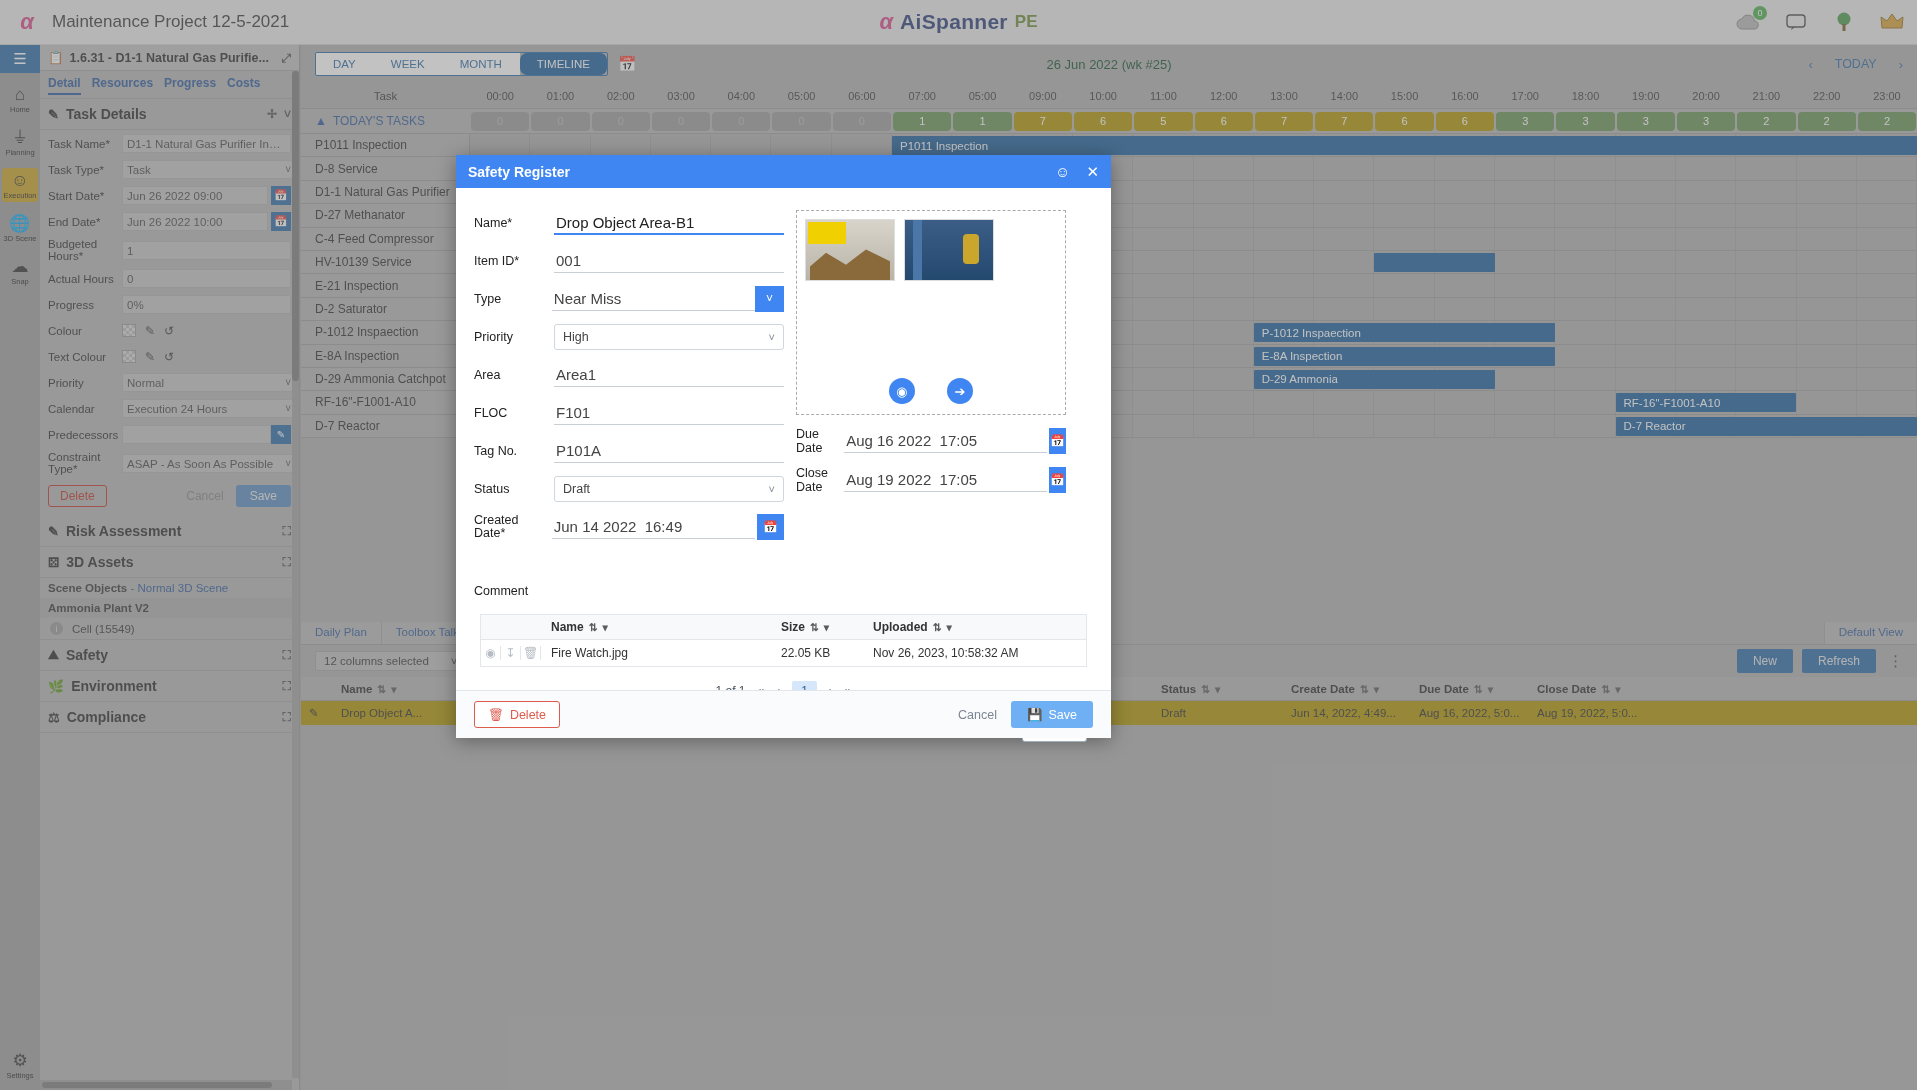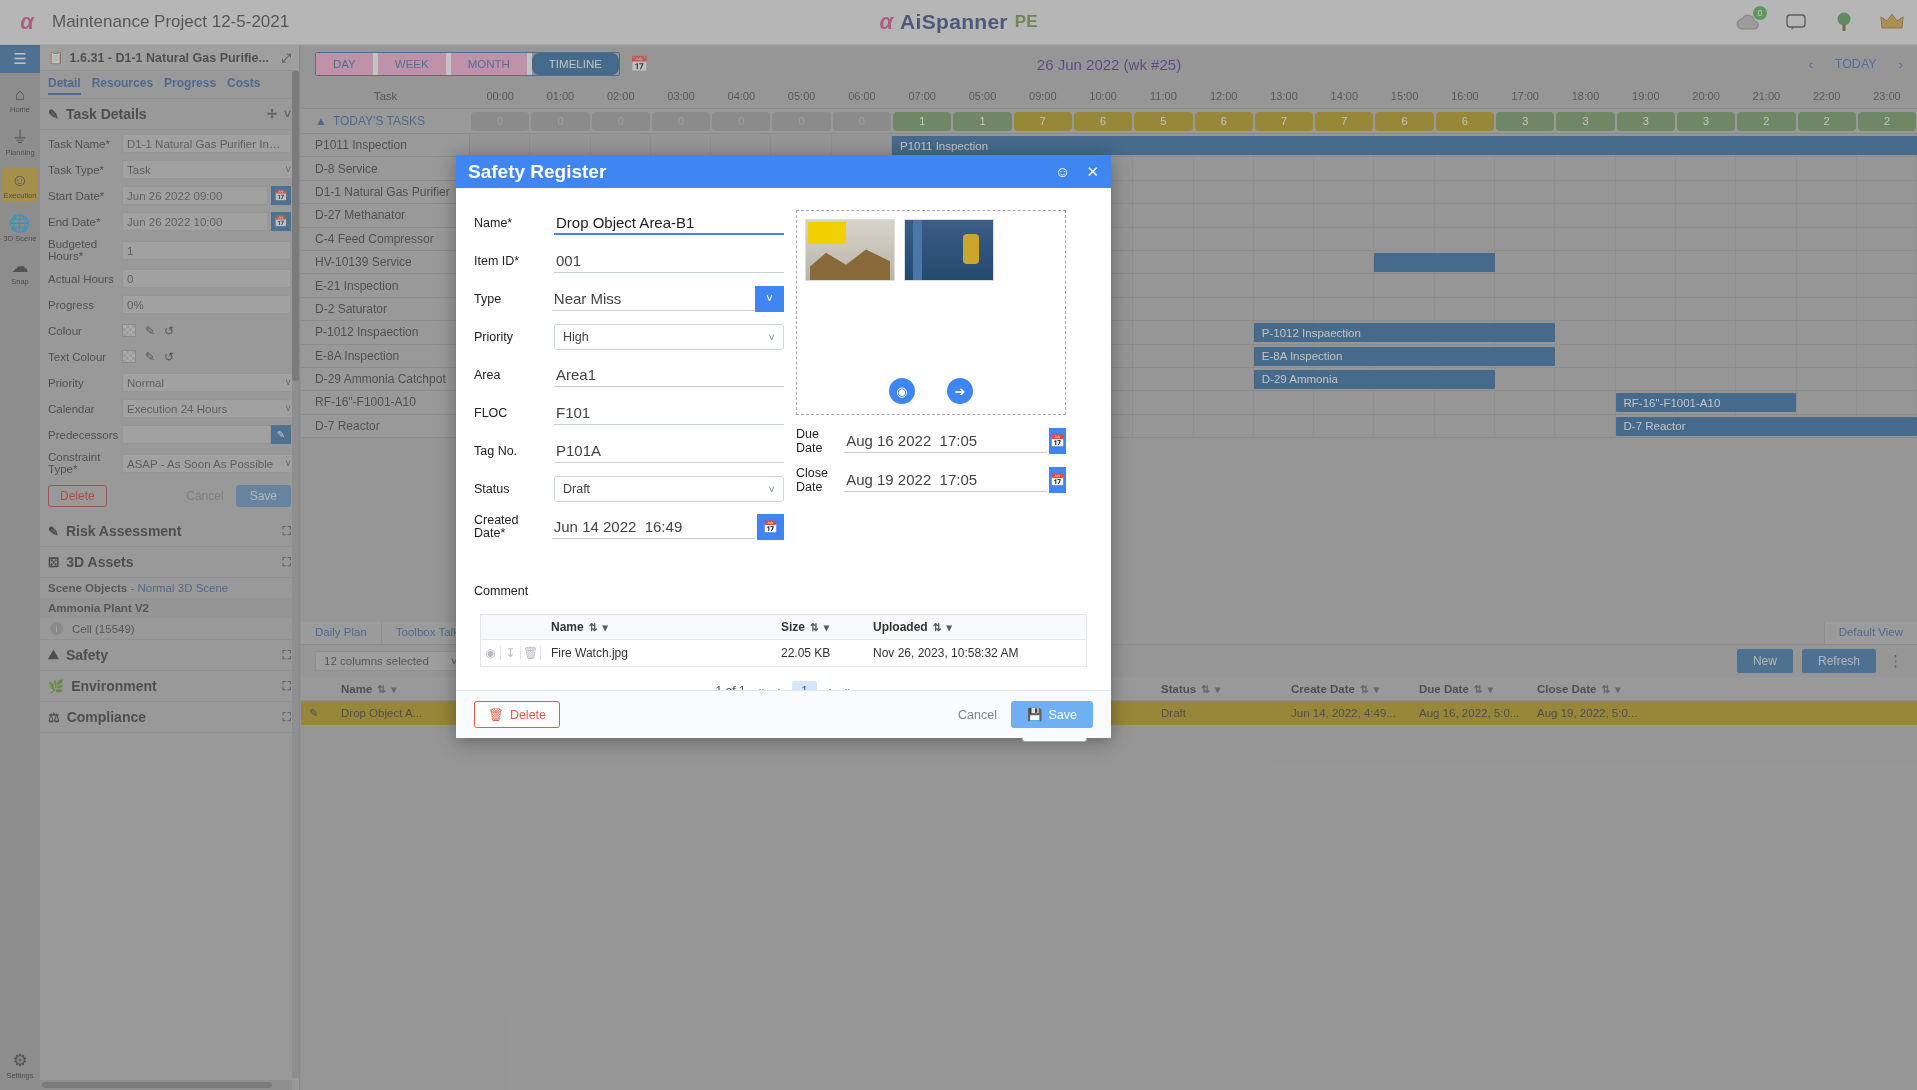--- a/index.html
+++ b/index.html
@@ -126,25 +126,25 @@
     position:absolute; right:0; top:26px; bottom:12px; width:7px; background:#a3a3a3;
   }
   .lp-scroll i { position:absolute; top:0; left:0; right:0; height:310px; background:#7e7e7e; border-radius:4px; display:block; }
   .lp-hscroll { position:absolute; left:0; right:7px; bottom:0; height:10px; background:#a3a3a3;}
   .lp-hscroll i { position:absolute; left:2px; top:2px; width:230px; height:6px; background:#7e7e7e; border-radius:3px; display:block;}
 
   
   .gantt { position:absolute; top:45px; left:301px; right:0; bottom:0; background:#b0b0b0; }
   .gtoolbar { height:38px; display:flex; align-items:center; padding:0 14px; position:relative; }
   .seg { display:flex; border:1px solid #2d6ca8; border-radius:2px; overflow:hidden; }
-  .seg div { padding:5px 17px; font-size:11.5px; color:#2d6ca8; cursor:pointer; border-right:5px solid #ffffff; background:#f9a8d4;}
+  .seg div { padding:5px 17px; font-size:11.5px; color:#2d6ca8; cursor:pointer; border-right:1px solid #ffffff; background:#ffffff;}
   .seg div:last-child { border-right:none; }
   .seg div.on { background:#1d5f9b; color:#fff;border-radius:7px; }
   .cal-ico { margin-left:10px; color:#2d6ca8; font-size:15px; cursor:pointer; }
-  .gdate { position:absolute; left:50%; transform:translateX(-50%); font-size:15px; color:#4c1d95; }
+  .gdate { position:absolute; left:50%; transform:translateX(-50%); font-size:13px; color:#14532d; }
   .gnav { position:absolute; right:14px; display:flex; align-items:center; gap:22px; font-size:13px; color:#2d6ca8; }
   .gnav .today { font-size:12.5px; }
   .ghead {
     display:flex; height:26px; align-items:center;
     background:#b0b0b0; border-bottom:1px solid #9d9d9d;
   }
   .gh-task { width:169px; text-align:center; font-size:11.5px; color:#3a3a3a; }
   .gh-hours { flex:1; display:flex; }
   .gh-hours div { flex:1; text-align:center; font-size:11px; color:#3c3c3c; }
   .grow-today {
@@ -204,21 +204,21 @@
 
   
   .modal {
     position:absolute; left:456px; top:155px; width:655px; height:583px;
     background:#fff; z-index:100; box-shadow:0 3px 18px rgba(0,0,0,.35);
   }
   .m-head {
     height:33px; background:#3f86f2; display:flex; align-items:center;
     padding:0 12px; color:#fff;
   }
-  .m-title { font-weight:bold; font-size:19px; flex:1; }
+  .m-title { font-weight:bold; font-size:14px; flex:1; }
   .m-ico { margin-left:16px; font-size:15px; cursor:pointer; }
   .m-body { padding:22px 18px 0 18px; display:flex; gap:12px; }
   .m-left { width:310px; }
   .m-row { display:flex; align-items:center; margin-bottom:12px; height:26px; }
   .m-lbl { width:80px; font-size:12.5px; color:#222; line-height:13px; }
   .m-input {
     flex:1; border:none; border-bottom:1px solid #c7ced6; height:24px;
     font-size:15px; color:#444; padding:0 2px; font-family:inherit; background:transparent;
     outline:none;
   }

